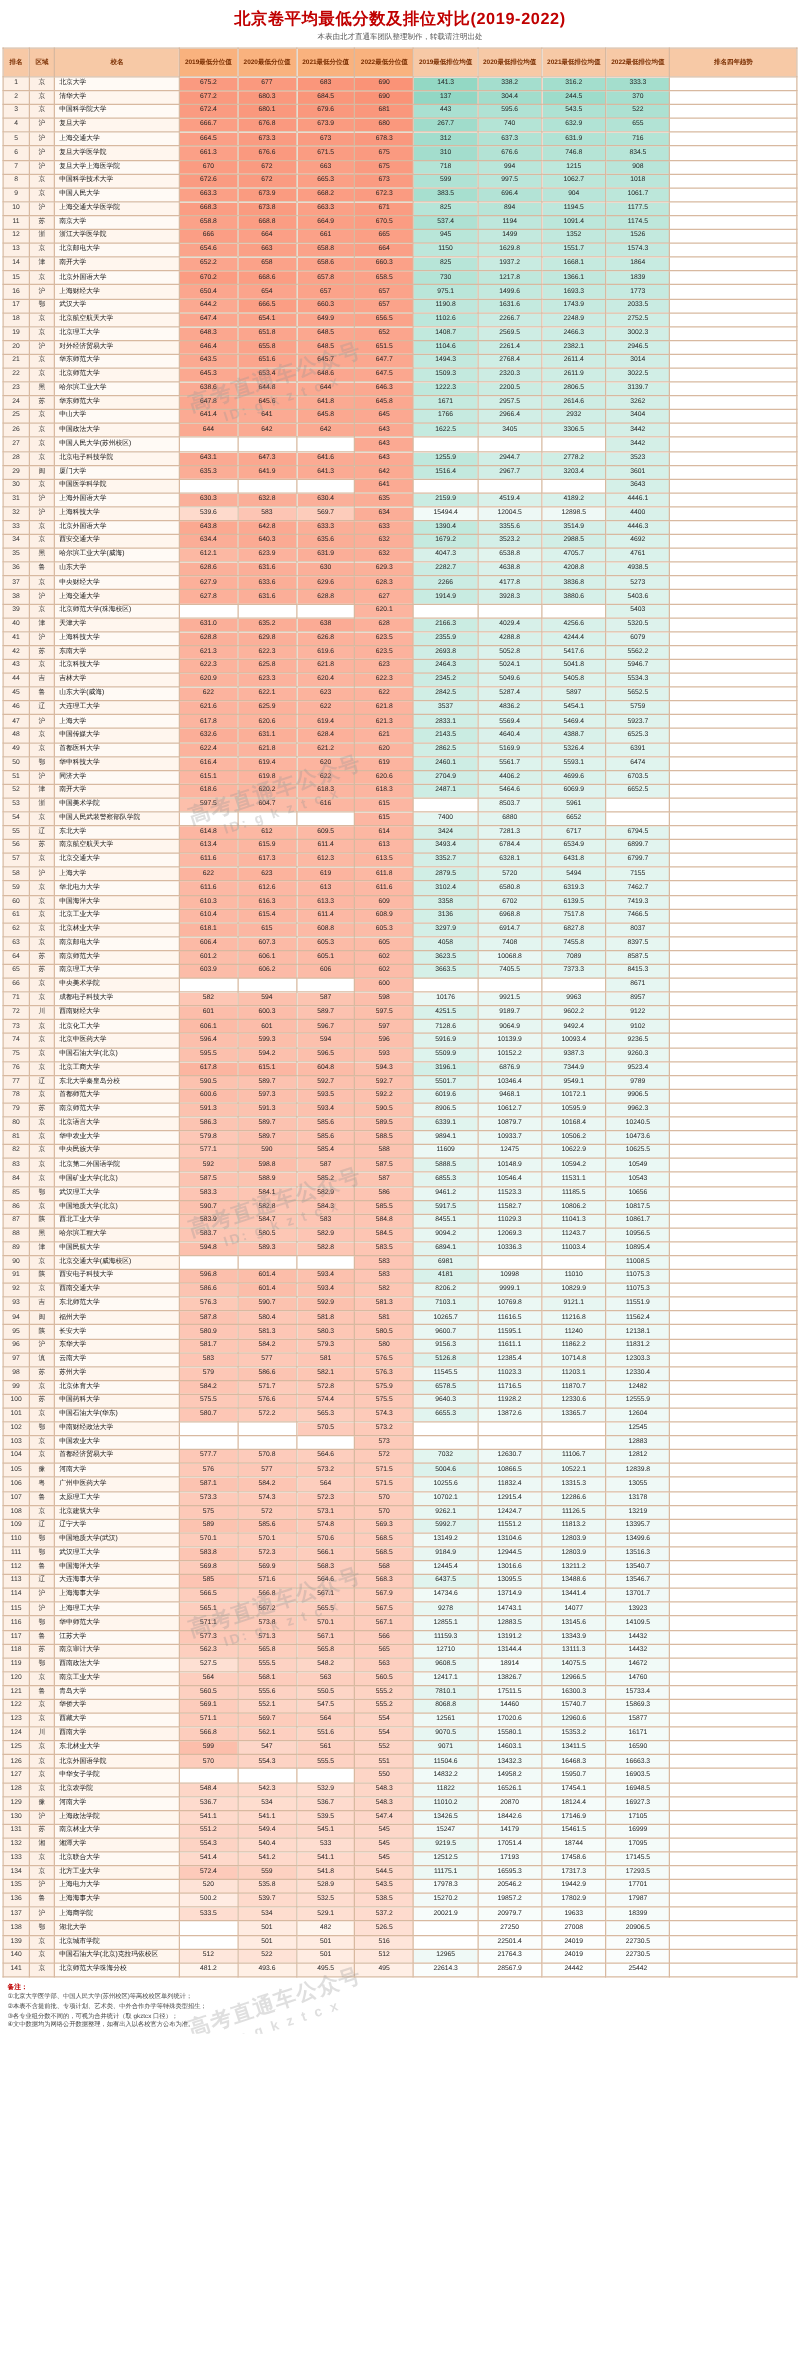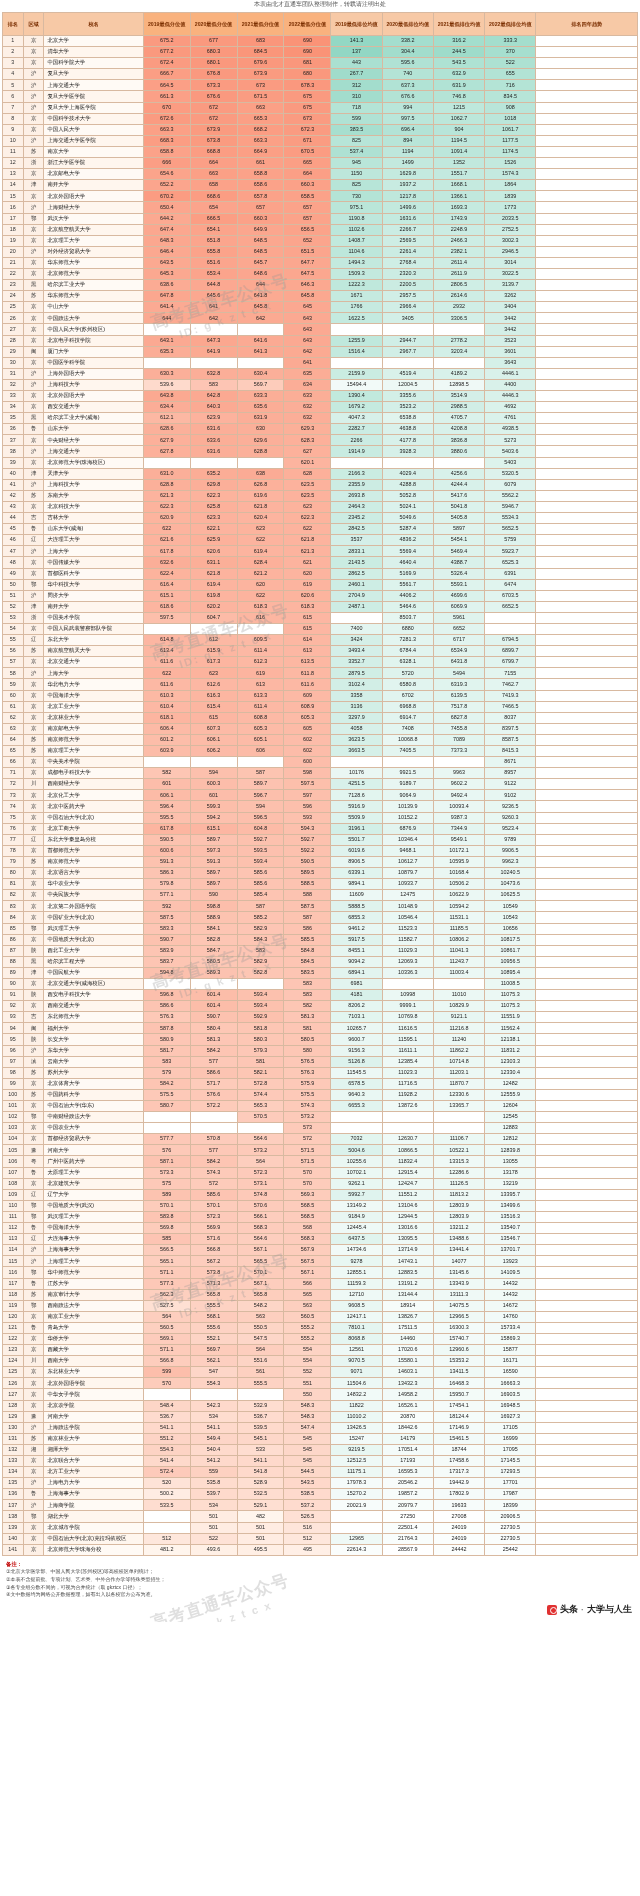--- a/index.html
+++ b/index.html
@@ -51,20 +51,21 @@
     font-size:17px;font-weight:bold;transform:rotate(-18deg);white-space:nowrap;
     letter-spacing:1px;
   }
   .wm small{display:block;font-size:11px;letter-spacing:2px;text-align:center;margin-top:1px;}
 </style>
 </head>
 <body>
 
 <div id="wrap">
 
+  <div class="title">北京卷平均最低分数及排位对比(2019-2022)</div>
   <div class="subtitle">本表由北才直通车团队整理制作，转载请注明出处</div>
 
   <table>
     <thead>
       <tr>
         <th style="width:18px" class="hdr-rank">排名</th>
         <th style="width:18px" class="hdr-rank">区域</th>
         <th style="width:90px" class="hdr-rank">校名</th>
         <th style="width:42px" class="hdr-score">2019最低分位值</th>
         <th style="width:42px" class="hdr-score">2020最低分位值</th>
@@ -2000,26 +2001,20 @@
   </table>
 
   <div class="legend">
     <div class="lg-title">备注：</div>
     <div>①北京大学医学部、中国人民大学(苏州校区)等高校校区单列统计；</div>
     <div>②本表不含提前批、专项计划、艺术类、中外合作办学等特殊类型招生；</div>
     <div>③各专业组分数不同的，可视为合并统计（取 gkztcx 口径）；</div>
     <div>④文中数据均为网络公开数据整理，如有出入以各校官方公布为准。</div>
   </div>
 
-  <div class="footer-bar">
-    <span class="tt-icon"></span>
-    <span>头条</span>
-    <span style="margin:0 3px;color:#888;">·</span>
-    <span>大学与人生</span>
-  </div>
 
   <div id="wm-layer">
       <div class="wm" style="left: 150px; top: 290px;">高考直通车公众号<small>ID: g k z t c x</small></div>
       <div class="wm" style="left: 150px; top: 620px;">高考直通车公众号<small>ID: g k z t c x</small></div>
       <div class="wm" style="left: 150px; top: 950px;">高考直通车公众号<small>ID: g k z t c x</small></div>
       <div class="wm" style="left: 150px; top: 1270px;">高考直通车公众号<small>ID: g k z t c x</small></div>
       <div class="wm" style="left: 150px; top: 1590px;">高考直通车公众号<small>ID: g k z t c x</small></div>
     </div>
 </div>
 

